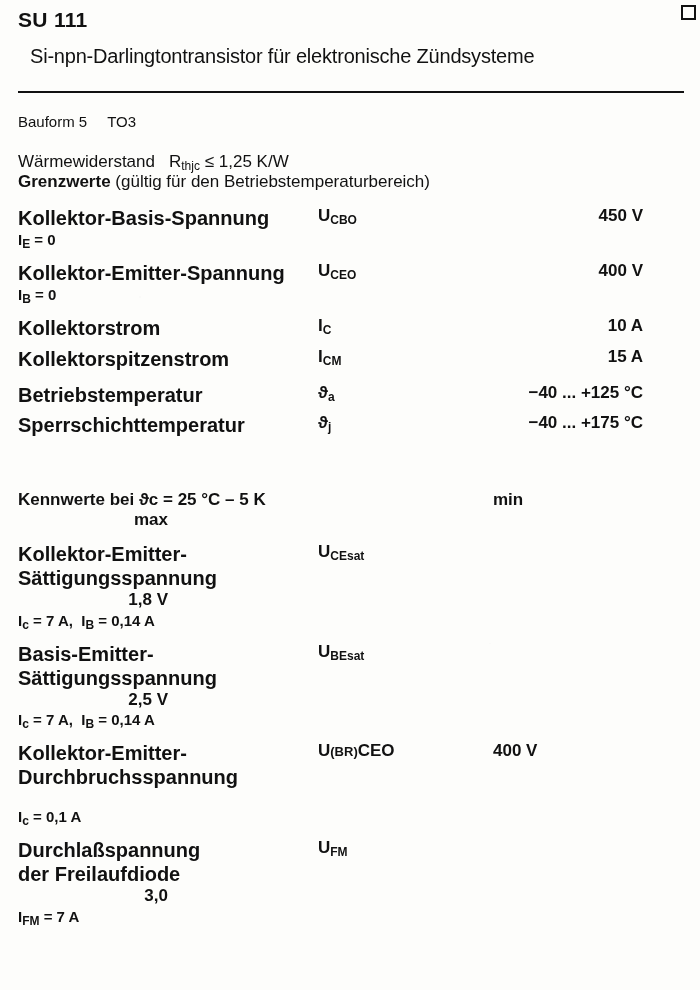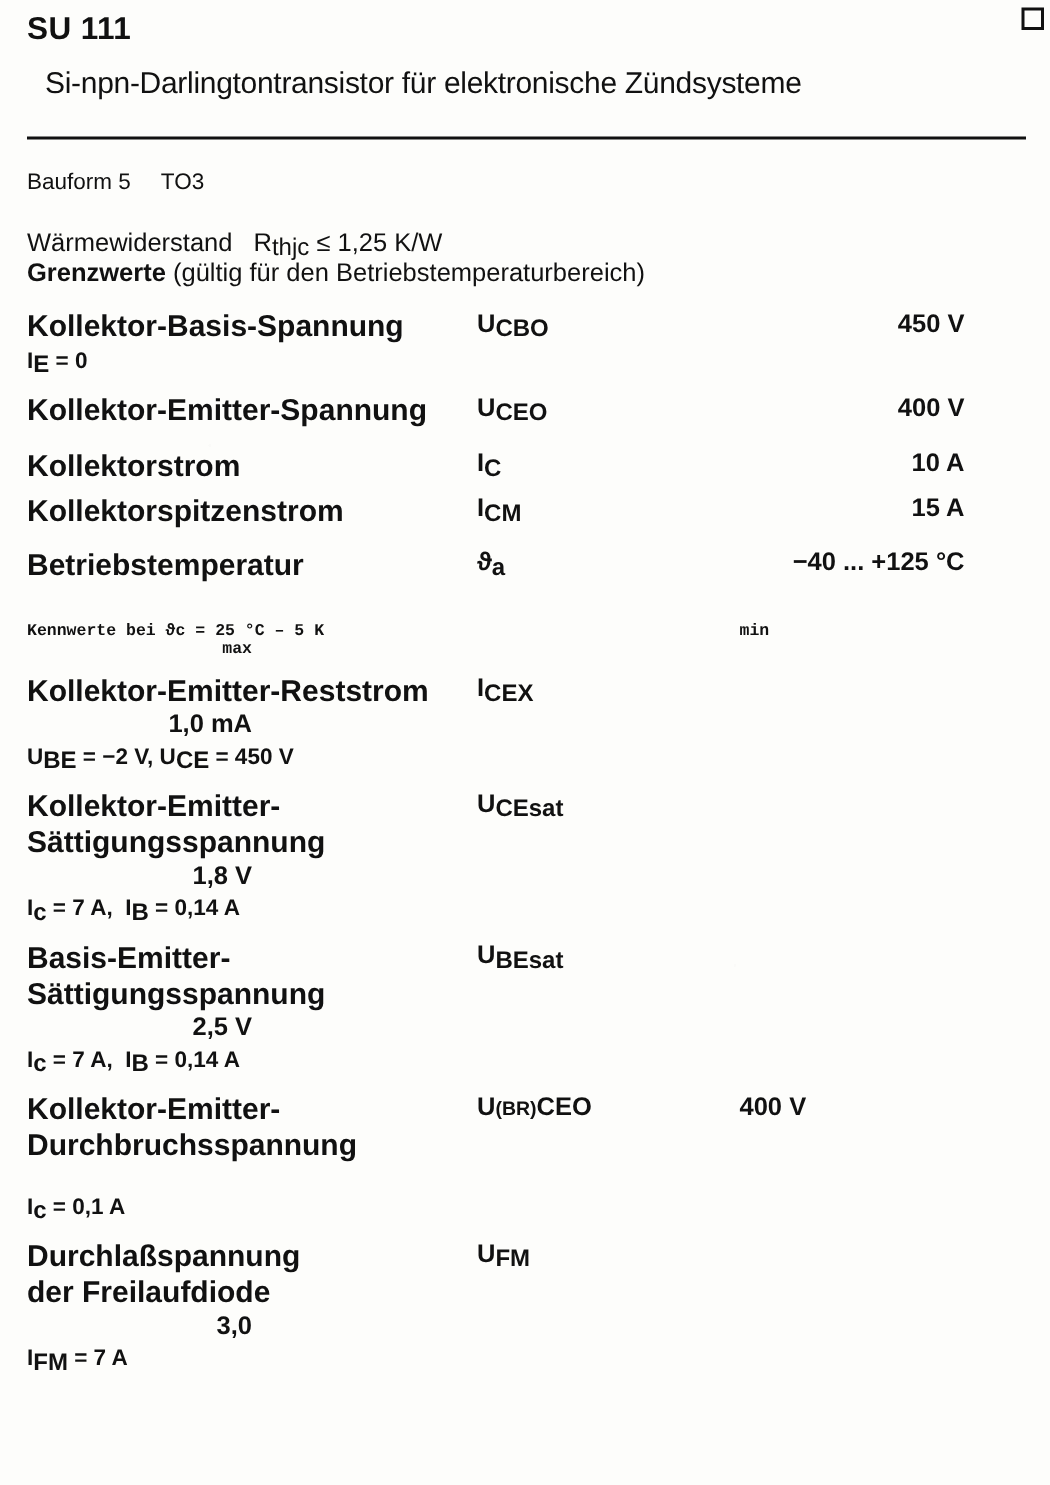--- a/index.html
+++ b/index.html
@@ -109,21 +109,21 @@
     text-align: right;
   }
   .bold { font-weight: bold; }
   .cond {
     font-size: 15px;
     line-height: 1.2;
     margin-top: 1px;
     font-weight: bold;
   }
   .sub {
-    font-size: 16px;
+    font-size: 12px;
     vertical-align: baseline;
     position: relative;
     top: 3px;
   }
   .smallcap {
     font-size: 13px;
   }
 
   .bauform {
     font-size: 15px;
@@ -136,25 +136,24 @@
     margin-top: 22px;
   }
   .waerme .gap { display: inline-block; width: 14px; }
 
   .grenz {
     font-size: 17px;
   }
   .grenz b { font-weight: bold; }
 
   .kenn {
-    margin-top: 25px;
-    position: relative;
-    font-size: 11px;
-    font-weight: bold;
-    font-family: Liberation Mono, monospace;
+    margin-top: 52px;
+    position: relative;
+    font-size: 17px;
+    font-weight: bold;
   }
   .kenn .k-title { display: inline-block; width: 300px; }
   .kenn .k-sym { display: inline-block; width: 175px; }
   .kenn .k-min { display: inline-block; width: 95px; }
   .kenn .k-max { display: inline-block; width: 150px; text-align: right; }
 
   .multi {
     line-height: 1.2;
   }
 </style>
@@ -187,48 +186,48 @@
 
     <div class="block">
 
       <div class="row">
         <span class="c-label bold">Kollektor-Basis-Spannung</span><span class="c-sym bold">U<span class="sub">CBO</span></span><span class="c-val">450 V</span>
         <div class="cond">I<span class="sub">E</span> = 0</div>
       </div>
 
       <div class="row">
         <span class="c-label bold">Kollektor-Emitter-Spannung</span><span class="c-sym bold">U<span class="sub">CEO</span></span><span class="c-val">400 V</span>
+        <div class="cond">I<span class="sub">B</span> = 0</div>
       </div>
 
       <div class="row">
         <span class="c-label bold">Kollektorstrom</span><span class="c-sym bold">I<span class="sub">C</span></span><span class="c-val">10 A</span>
       </div>
 
       <div class="row tight">
         <span class="c-label bold">Kollektorspitzenstrom</span><span class="c-sym bold">I<span class="sub">CM</span></span><span class="c-val">15 A</span>
       </div>
 
 
       <div class="row">
         <span class="c-label bold">Betriebstemperatur</span><span class="c-sym bold">ϑ<span class="sub">a</span></span><span class="c-val">−40 ... +125 °C</span>
       </div>
 
+      <div class="row tight">
+        <span class="c-label bold">Sperrschichttemperatur</span><span class="c-sym bold">ϑ<span class="sub">j</span></span><span class="c-val">−40 ... +175 °C</span>
+      </div>
 
     </div>
 
     <div class="kenn">
       <span class="k-title">Kennwerte bei   ϑc = 25 °C – 5 K</span><span class="k-sym"></span><span class="k-min">min</span><span class="k-max">max</span>
     </div>
 
     <div class="block" style="margin-top:10px;">
 
-      <div class="row tight">
-        <span class="c-label bold">Kollektor-Emitter-Reststrom</span><span class="c-sym bold">I<span class="sub">CEX</span></span><span class="c-min"></span><span class="c-val">1,0 mA</span>
-        <div class="cond">U<span class="sub">BE</span> = −2 V, U<span class="sub">CE</span> = 450 V</div>
-      </div>
 
       <div class="row">
         <span class="c-label bold multi">Kollektor-Emitter-<br>Sättigungsspannung</span><span class="c-sym bold">U<span class="sub">CEsat</span></span><span class="c-min"></span><span class="c-val">1,8 V</span>
         <div class="cond">I<span class="sub">c</span> = 7 A,&nbsp; I<span class="sub">B</span> = 0,14 A</div>
       </div>
 
       <div class="row">
         <span class="c-label bold multi">Basis-Emitter-<br>Sättigungsspannung</span><span class="c-sym bold">U<span class="sub">BEsat</span></span><span class="c-min"></span><span class="c-val">2,5 V</span>
         <div class="cond">I<span class="sub">c</span> = 7 A,&nbsp; I<span class="sub">B</span> = 0,14 A</div>
       </div>

